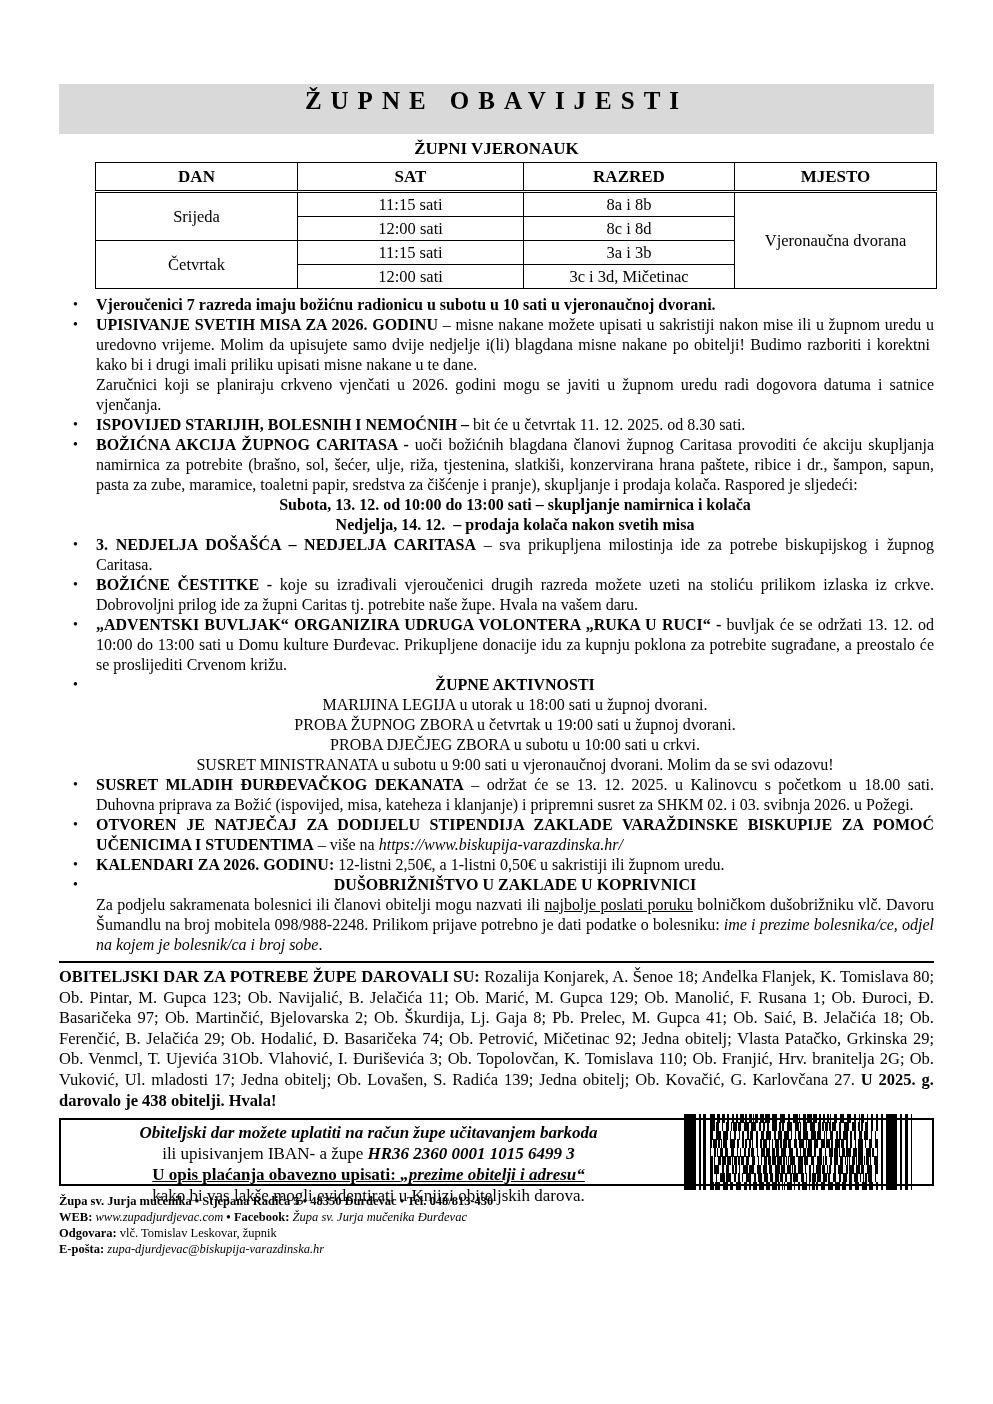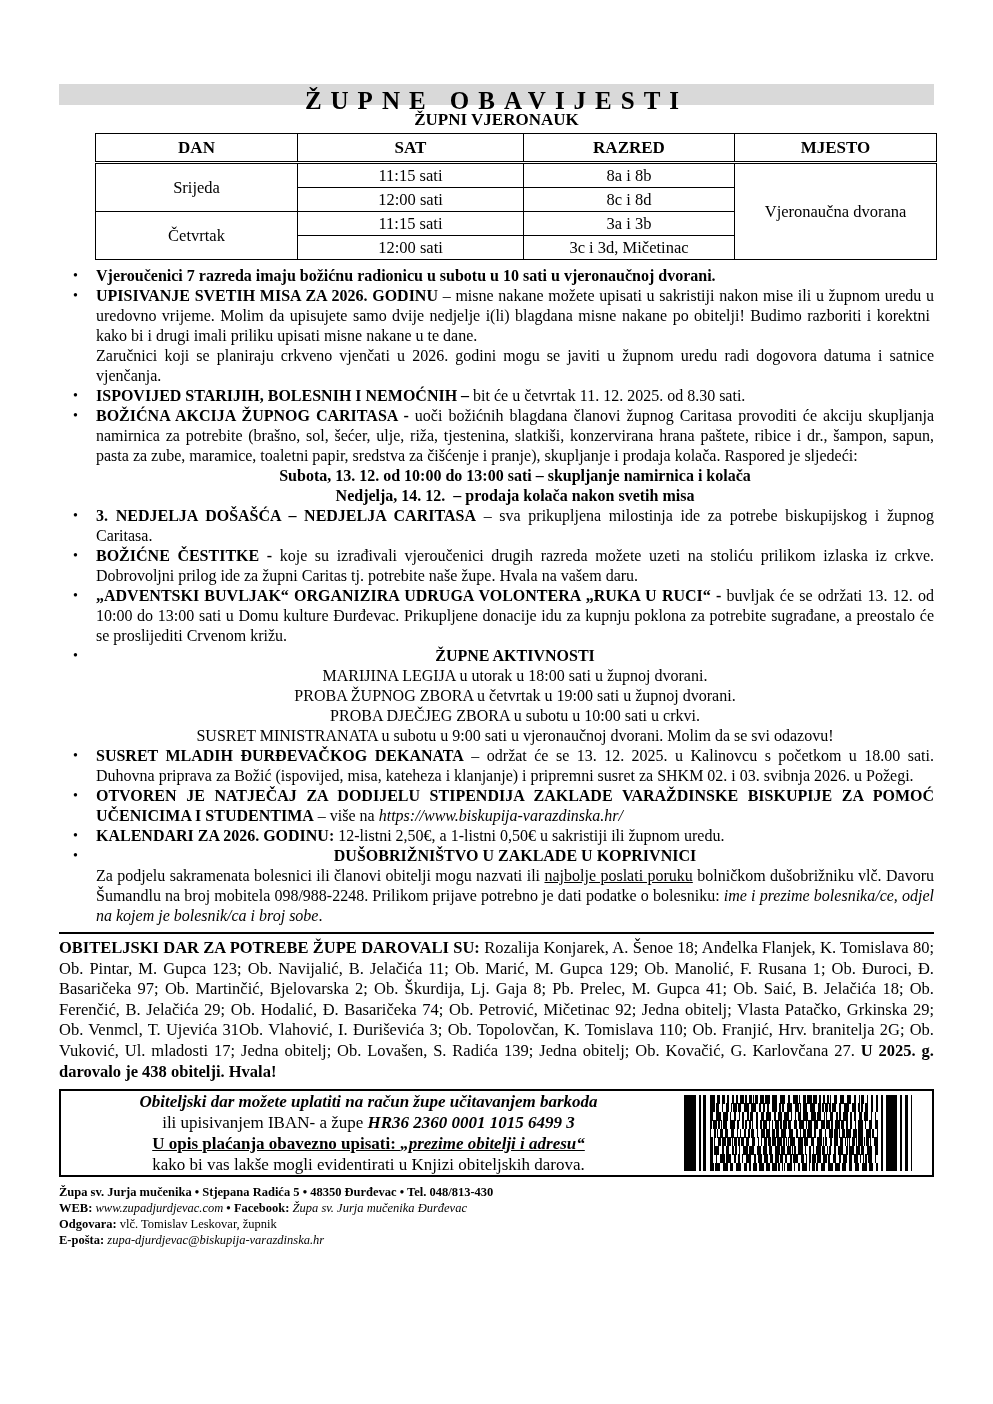--- a/index.html
+++ b/index.html
@@ -13,21 +13,21 @@
     box-sizing:border-box;
     padding:84px 59px 0 59px;
     overflow:hidden;
   }
   .title-bar{
     background:#d9d9d9;
     text-align:center;
     font-weight:bold;
     font-size:25px;
     letter-spacing:9px;
-    height:21px;
+    height:50px;
     line-height:33px;
   }
   .caption{
     text-align:center;
     font-weight:bold;
     font-size:17px;
     margin:5px 0 3px 0;
   }
   table.sched{
     border-collapse:collapse;
@@ -55,24 +55,24 @@
   p.para{margin:0;font-size:16px;line-height:20px;}
   .justify{text-align:justify;}
   .center{text-align:center;}
   .left{text-align:center;}
   .b{font-weight:bold;}
   .i{font-style:italic;}
   .u{text-decoration:underline;}
   .divider{border-top:2.5px solid #000;margin:6px 0 4px 0;height:0;}
   p.gift{margin:0;font-size:16.5px;line-height:20.6px;text-align:justify;}
   .paybox{
-    display:flex;align-items:center;
+    display:flex;
     border:2px solid #000;
     margin-top:7px;
-    height:88px;box-sizing:border-box;
+    height:68px;box-sizing:border-box;
   }
   .paybox-text{flex:1;text-align:center;padding:2px 4px;}
   .paybox-text p{margin:0;font-size:17px;line-height:21px;}
   .paybox-code{flex:0 0 256px;display:flex;align-items:center;justify-content:center;}
   .footer{text-align:left;margin-top:7px;}
   .footer div{font-size:12.5px;line-height:16px;}
 </style>
 </head>
 <body>
 

